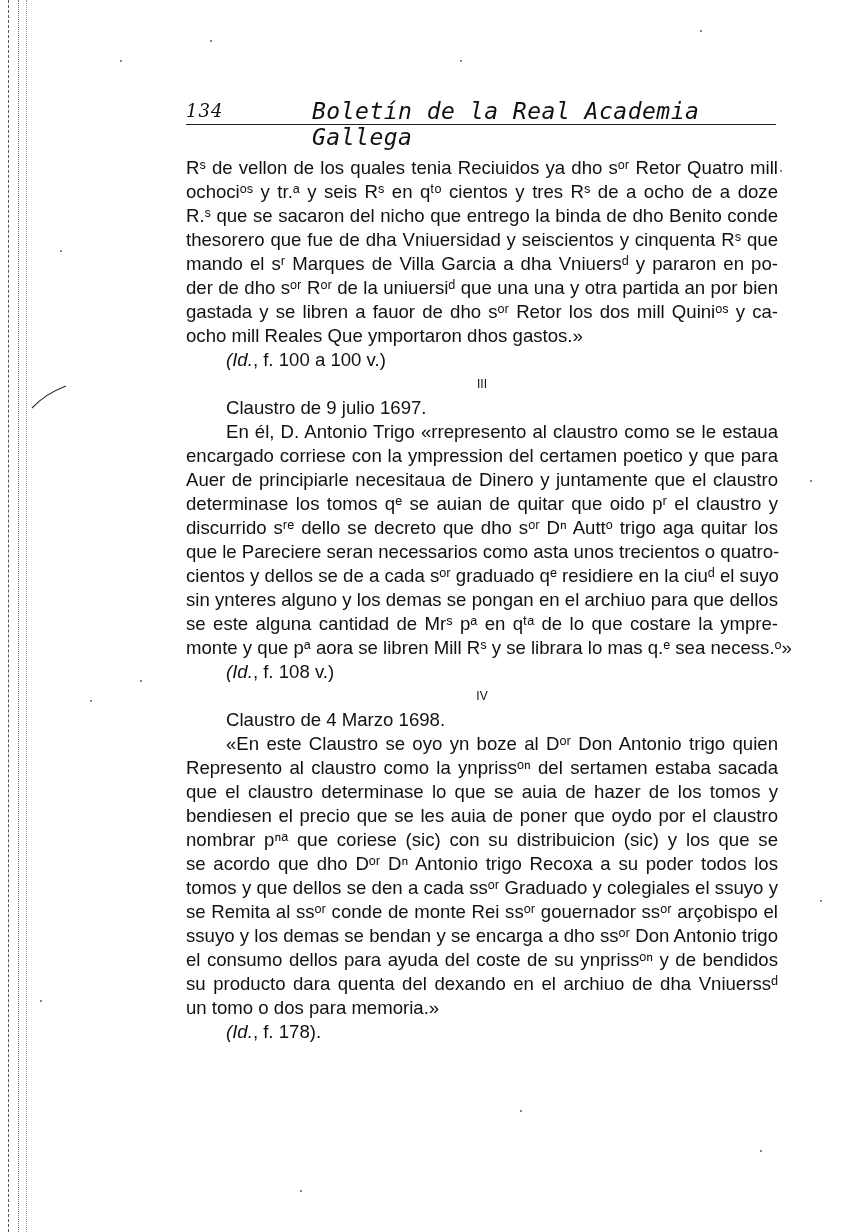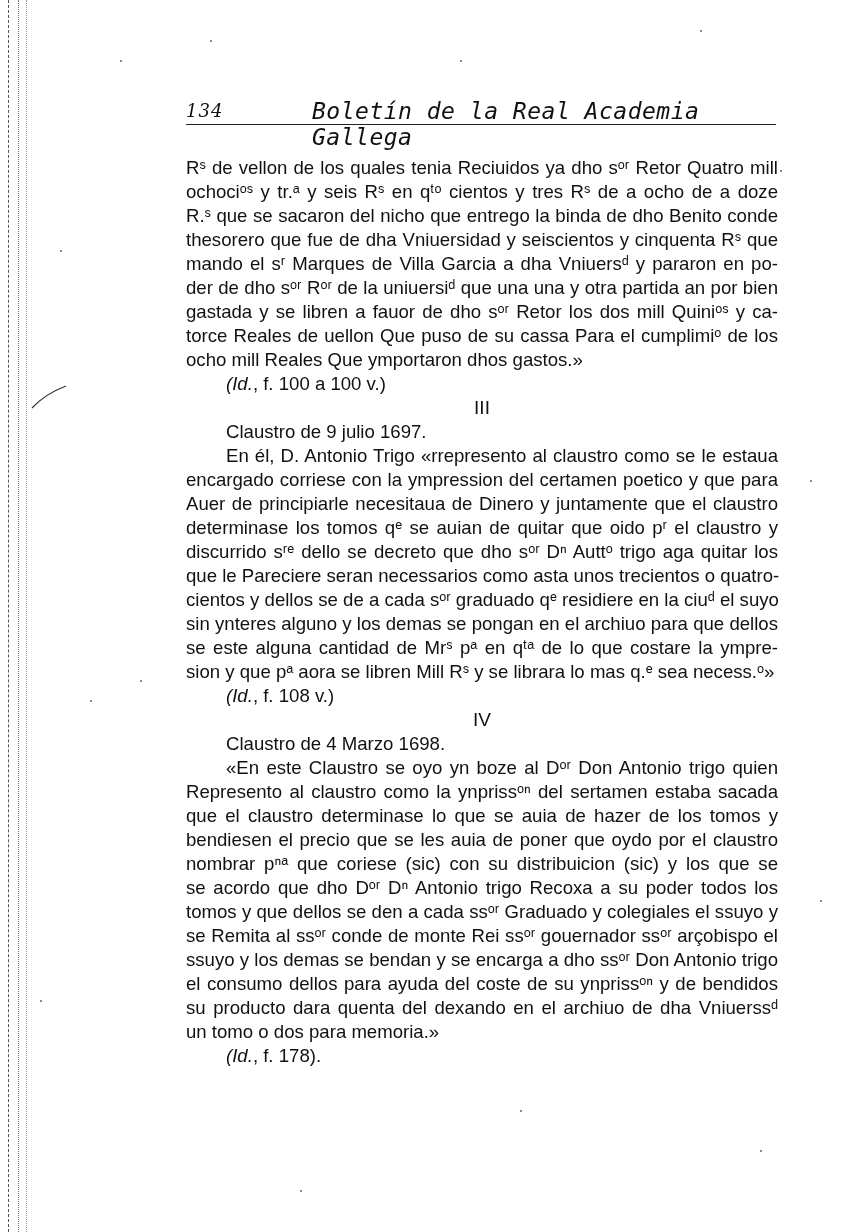--- a/index.html
+++ b/index.html
@@ -25,21 +25,21 @@
   }
   .body-text {
     position: absolute; left: 186px; top: 156px; width: 592px;
     font-family: Liberation Sans, sans-serif; font-size: 18.6px; line-height: 24px;
   }
   .line { white-space: nowrap; display: block; text-align: justify; text-align-last: justify; height: 24px; }
   .line.last { text-align-last: left; }
   .indent { padding-left: 40px; }
   .cite { padding-left: 40px; text-align-last: left; font-style: normal; }
   .cite i { font-style: italic; }
-  .section-num { text-align: right; text-align-last: center; display: block; height: 24px; font-size: 19px; }
+  .section-num { text-align: right; text-align-last: center; display: block; height: 24px; font-size: 12px; }
   .mark-stroke { position: absolute; }
 </style>
 </head>
 <body>
 
 <div class="binding">
   <div class="l1"></div>
   <div class="l2"></div>
   <div class="l3"></div>
 </div>
@@ -55,21 +55,20 @@
 
 <div class="body-text" id="body-text">
     <div>
       <span class="line">Rˢ de vellon de los quales tenia Reciuidos ya dho sᵒʳ Retor Quatro mill</span>
       <span class="line">ochociᵒˢ y tr.ᵃ y seis Rˢ en qᵗᵒ cientos y tres Rˢ de a ocho de a doze</span>
       <span class="line">R.ˢ que se sacaron del nicho que entrego la binda de dho Benito conde</span>
       <span class="line">thesorero que fue de dha Vniuersidad y seiscientos y cinquenta Rˢ que</span>
       <span class="line">mando el sʳ Marques de Villa Garcia a dha Vniuersᵈ y pararon en po-</span>
       <span class="line">der de dho sᵒʳ Rᵒʳ de la uniuersiᵈ que una una y otra partida an por bien</span>
       <span class="line">gastada y se libren a fauor de dho sᵒʳ Retor los dos mill Quiniᵒˢ y ca-</span>
-      <span class="line">torce Reales de uellon Que puso de su cassa Para el cumplimiᵒ de los</span>
       <span class="line last">ocho mill Reales Que ymportaron dhos gastos.»</span>
     </div>
     <div>
       <span class="line cite"><i>(Id.</i><span>, f. 100 a 100 v.)</span></span>
     </div>
     <div>
       <span class="section-num">III</span>
     </div>
     <div>
       <span class="line last indent">Claustro de 9 julio 1697.</span>
@@ -77,21 +76,21 @@
     <div>
       <span class="line indent">En él, D. Antonio Trigo «rrepresento al claustro como se le estaua</span>
       <span class="line">encargado corriese con la ympression del certamen poetico y que para</span>
       <span class="line">Auer de principiarle necesitaua de Dinero y juntamente que el claustro</span>
       <span class="line">determinase los tomos qᵉ se auian de quitar que oido pʳ el claustro y</span>
       <span class="line">discurrido sʳᵉ dello se decreto que dho sᵒʳ Dⁿ Auttᵒ trigo aga quitar los</span>
       <span class="line">que le Pareciere seran necessarios como asta unos trecientos o quatro-</span>
       <span class="line">cientos y dellos se de a cada sᵒʳ graduado qᵉ residiere en la ciuᵈ el suyo</span>
       <span class="line">sin ynteres alguno y los demas se pongan en el archiuo para que dellos</span>
       <span class="line">se este alguna cantidad de Mrˢ pᵃ en qᵗᵃ de lo que costare la ympre-</span>
-      <span class="line last">sion y que pᵃ aora se libren Mill Rˢ y se librara lo mas q.ᵉ sea necess.ᵒ»</span>
+      <span class="line last">monte y que pᵃ aora se libren Mill Rˢ y se librara lo mas q.ᵉ sea necess.ᵒ»</span>
     </div>
     <div>
       <span class="line cite"><i>(Id.</i><span>, f. 108 v.)</span></span>
     </div>
     <div>
       <span class="section-num">IV</span>
     </div>
     <div>
       <span class="line last indent">Claustro de 4 Marzo 1698.</span>
     </div>

